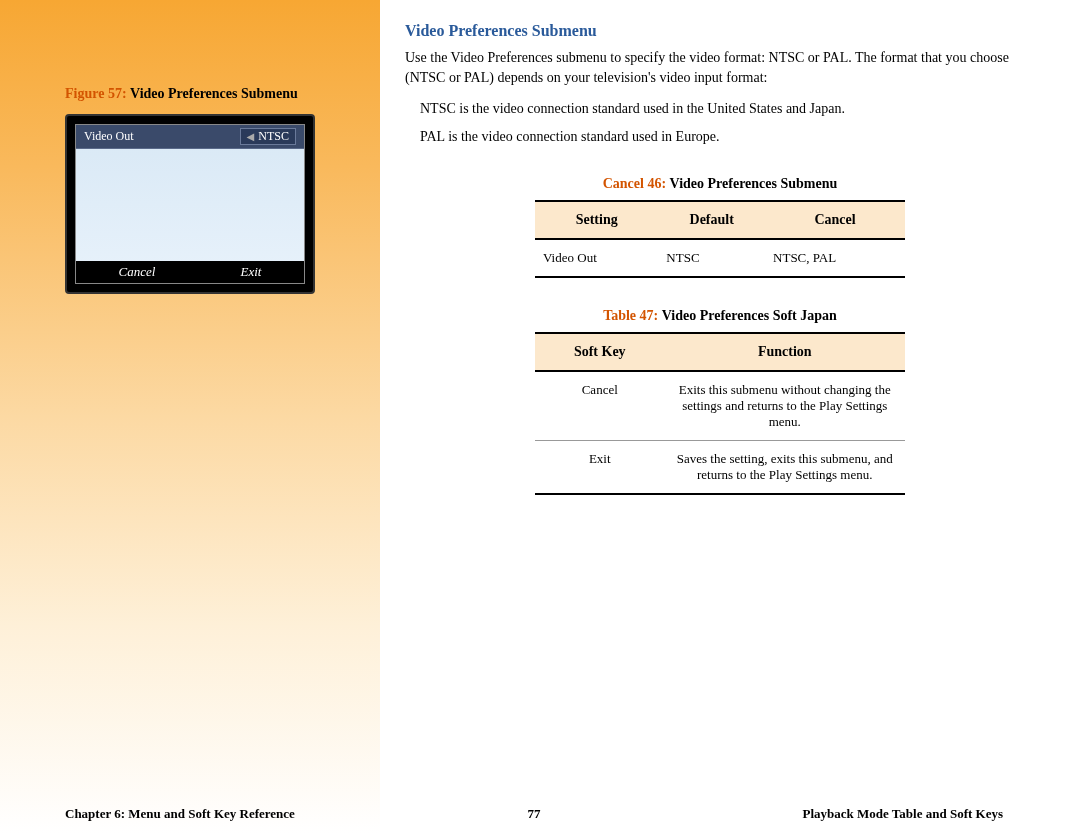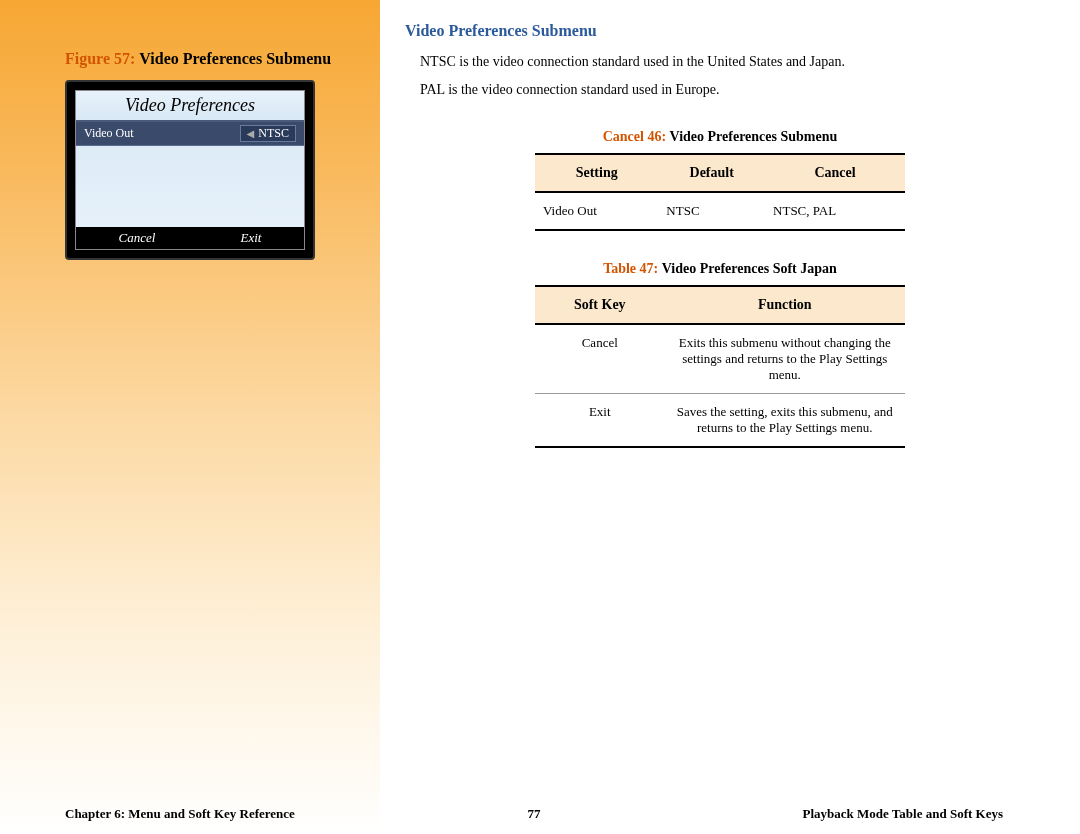--- a/index.html
+++ b/index.html
@@ -1,19 +1,19 @@
 <!DOCTYPE html>
 <html><head>
 <meta charset="utf-8">
 <style>
 * { margin: 0; padding: 0; box-sizing: border-box; }
 body { font-family: Georgia, 'Times New Roman', serif; background: #fff; width: 1080px; height: 834px; position: relative; }
 .page { display: flex; width: 100%; height: 100%; background: #fff; }
 .sidebar { width: 380px; background: linear-gradient(180deg, #f7a733 0%, #f9b95c 20%, #fcd9a3 50%, #fef0d8 75%, #ffffff 100%); padding: 50px 30px 0 65px; }
-.figure-caption { font-size: 16px; margin-bottom: 12px; }
+.figure-caption { font-size: 14px; margin-bottom: 12px; margin-top: 36px; }
 .figure-label { color: #d35400; font-weight: bold; }
 .figure-text { color: #000; font-weight: bold; }
 .screenshot-frame { width: 250px; height: 180px; background: #000; border: 2px solid #333; padding: 8px; border-radius: 4px; }
 .screenshot-inner { width: 100%; height: 100%; background: linear-gradient(180deg, #d8e8f5 0%, #e8f2fb 100%); border: 1px solid #888; position: relative; }
 .vp-title { background: linear-gradient(180deg, #e8f2fb 0%, #d8e8f5 100%); text-align: center; padding: 4px 0; font-size: 18px; font-style: italic; font-family: 'Comic Sans MS', cursive; border-bottom: 2px solid #4a5a7a; color: #000; }
 .vp-row { background: #3a4a6a; color: #fff; display: flex; align-items: center; padding: 3px 8px; font-size: 12px; border-bottom: 1px solid #5a6a8a; font-family: 'Comic Sans MS', cursive; }
 .vp-row-label { flex: 1; }
 .vp-row-value { background: #2a3a5a; padding: 0 6px; border: 1px solid #6a7a9a; display: flex; align-items: center; gap: 4px; }
 .vp-arrow { color: #aaa; font-size: 10px; }
 .vp-softkeys { position: absolute; bottom: 0; left: 0; right: 0; background: #000; color: #fff; display: flex; justify-content: space-around; padding: 3px 0; font-size: 13px; font-style: italic; font-family: 'Comic Sans MS', cursive; }
@@ -37,38 +37,38 @@
 <body>
 
 <div class="page">
   <div class="sidebar">
     <div class="figure-caption">
       <span class="figure-label">Figure 57:</span>
       <span class="figure-text">Video Preferences Submenu</span>
     </div>
     <div class="screenshot-frame">
       <div class="screenshot-inner">
-        <div class="vp-title">Video Preferences</div>
         <div class="vp-row">
           <span class="vp-row-label">Video Out</span>
           <span class="vp-row-value">
             <span class="vp-arrow">◀</span>
             <span>NTSC</span>
           </span>
         </div>
         <div class="vp-softkeys">
           <span>Cancel</span>
           <span>Exit</span>
         </div>
       </div>
     </div>
   </div>
 
   <div class="content">
     <div class="section-heading">Video Preferences Submenu</div>
+    <div class="body-text">Use the Video Preferences submenu to specify the video format: NTSC or PAL. The format that you choose (NTSC or PAL) depends on your television's video input format:</div>
     <div class="body-text indented">NTSC is the video connection standard used in the United States and Japan.</div>
     <div class="body-text indented" style="margin-top:0">PAL is the video connection standard used in Europe.</div>
 
     <div class="table-caption">
       <span class="table-label">Cancel 46:</span>
       <span class="table-text">Video Preferences Submenu</span>
     </div>
     <div class="table-wrap">
       <table class="data-table">
         <thead>

